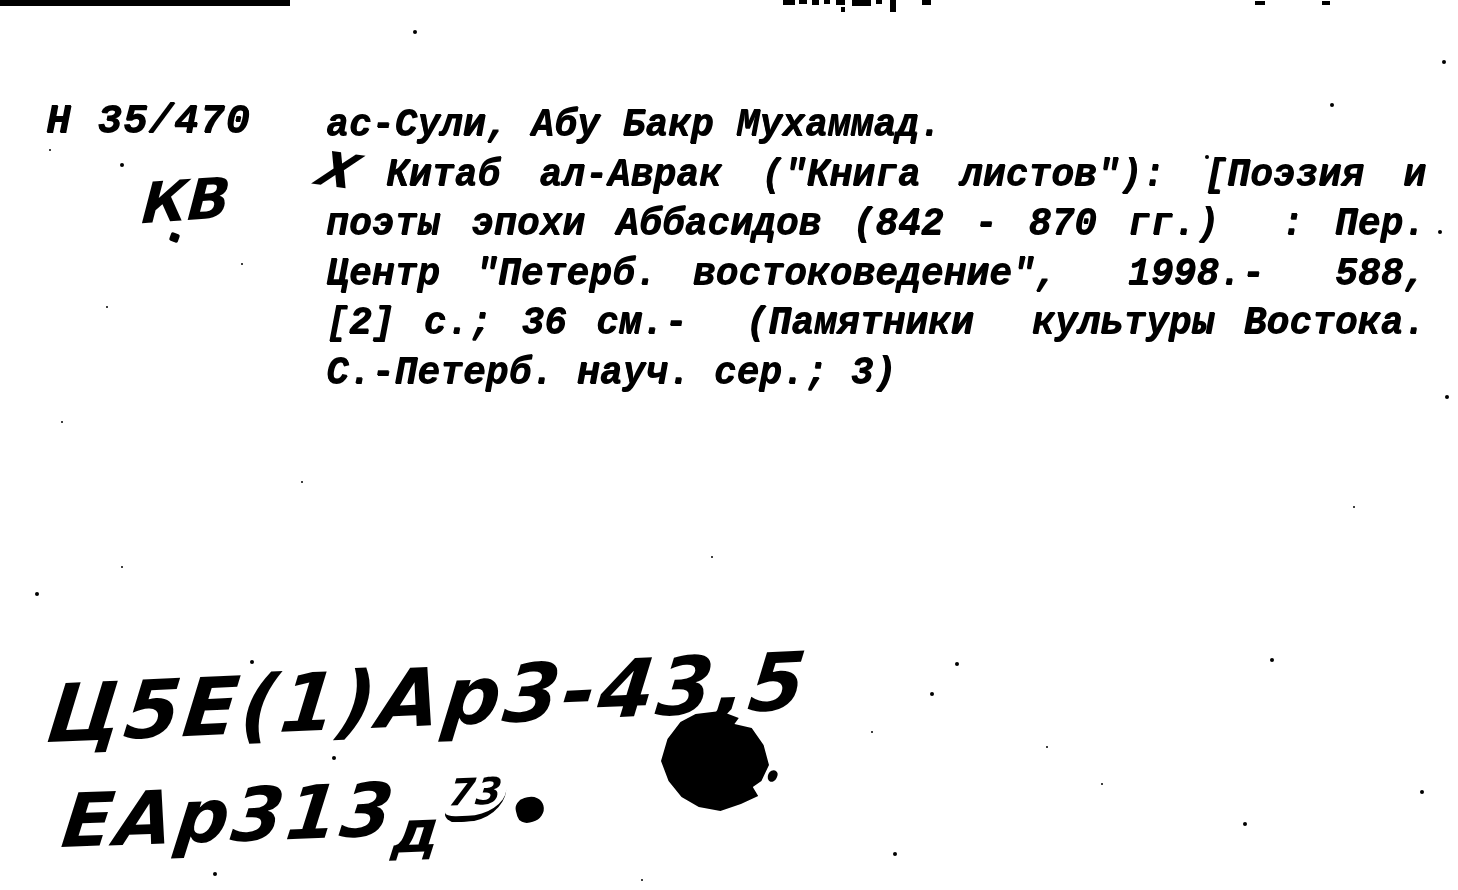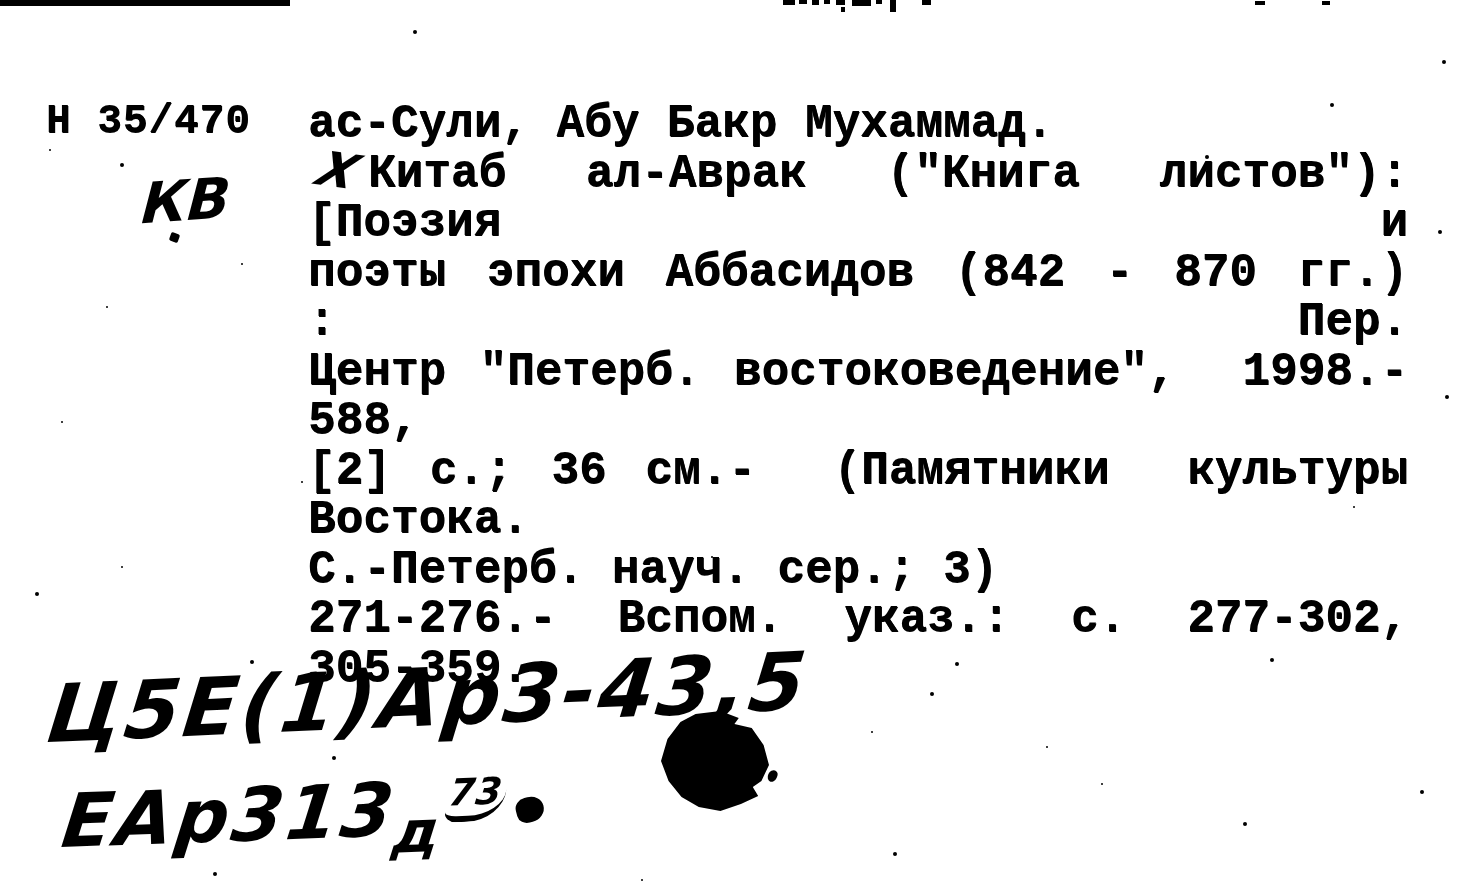--- a/index.html
+++ b/index.html
@@ -5,28 +5,29 @@
   html,body{margin:0;padding:0;background:#e8e8e8;}
   .card{
     position:relative;width:1458px;height:890px;background:#ffffff;
     overflow:hidden;color:#000;
   }
   
   .type{
     font-family:"Liberation Mono","DejaVu Sans Mono",monospace;
     font-weight:700;color:#000;
     text-shadow:0.6px 0.6px 0 #000;
+    font-style:italic;
   }
   .callnum{
     position:absolute;left:46px;top:101px;font-size:41px;line-height:41px;
     letter-spacing:1px;
   }
   .bib{
-    position:absolute;left:308px;top:100px;width:1100px;
-    font-size:46px;line-height:49.5px;
+    position:absolute;left:326px;top:100px;width:1100px;
+    font-size:38px;line-height:49.5px;
   }
   .ln{white-space:pre-wrap;}
   .j{text-align:justify;text-align-last:justify;-moz-text-align-last:justify;}
   .i2{text-indent:60px;}
   .i9{text-indent:78px;}
   .i11{text-indent:82px;}
   
   .hand{
     font-family:"DejaVu Sans",sans-serif;font-style:italic;font-weight:700;
     color:#000;white-space:nowrap;
@@ -108,21 +109,20 @@
   <i class="kb-dot"></i>
   <div class="hand xmark">Х</div>
 
   <div class="type bib">
     <div class="ln">ас-Сули, Абу Бакр Мухаммад.</div>
     <div class="ln j i2">Китаб ал-Аврак ("Книга листов"): [Поэзия и</div>
     <div class="ln j">поэты эпохи Аббасидов (842 - 870 гг.)  : Пер.</div>
     <div class="ln j">Центр "Петерб. востоковедение",  1998.-  588,</div>
     <div class="ln j">[2] с.; 36 см.-  (Памятники  культуры Востока.</div>
     <div class="ln">С.-Петерб. науч. сер.; 3)</div>
-    <div class="ln j">271-276.- Вспом. указ.: с. 277-302, 305-359.</div>
   </div>
 
   <div class="hand shelf1">Ц5Е(1)Ар3-43,5</div>
   <div class="hand shelf2"><span>ЕАр313</span><span class="sub">д</span><span class="sup">73</span></div>
 
   <div class="blot"></div>
   <i class="blot-sat"></i>
   <div class="inkdot"></div>
 
   <i class="noise"></i>

